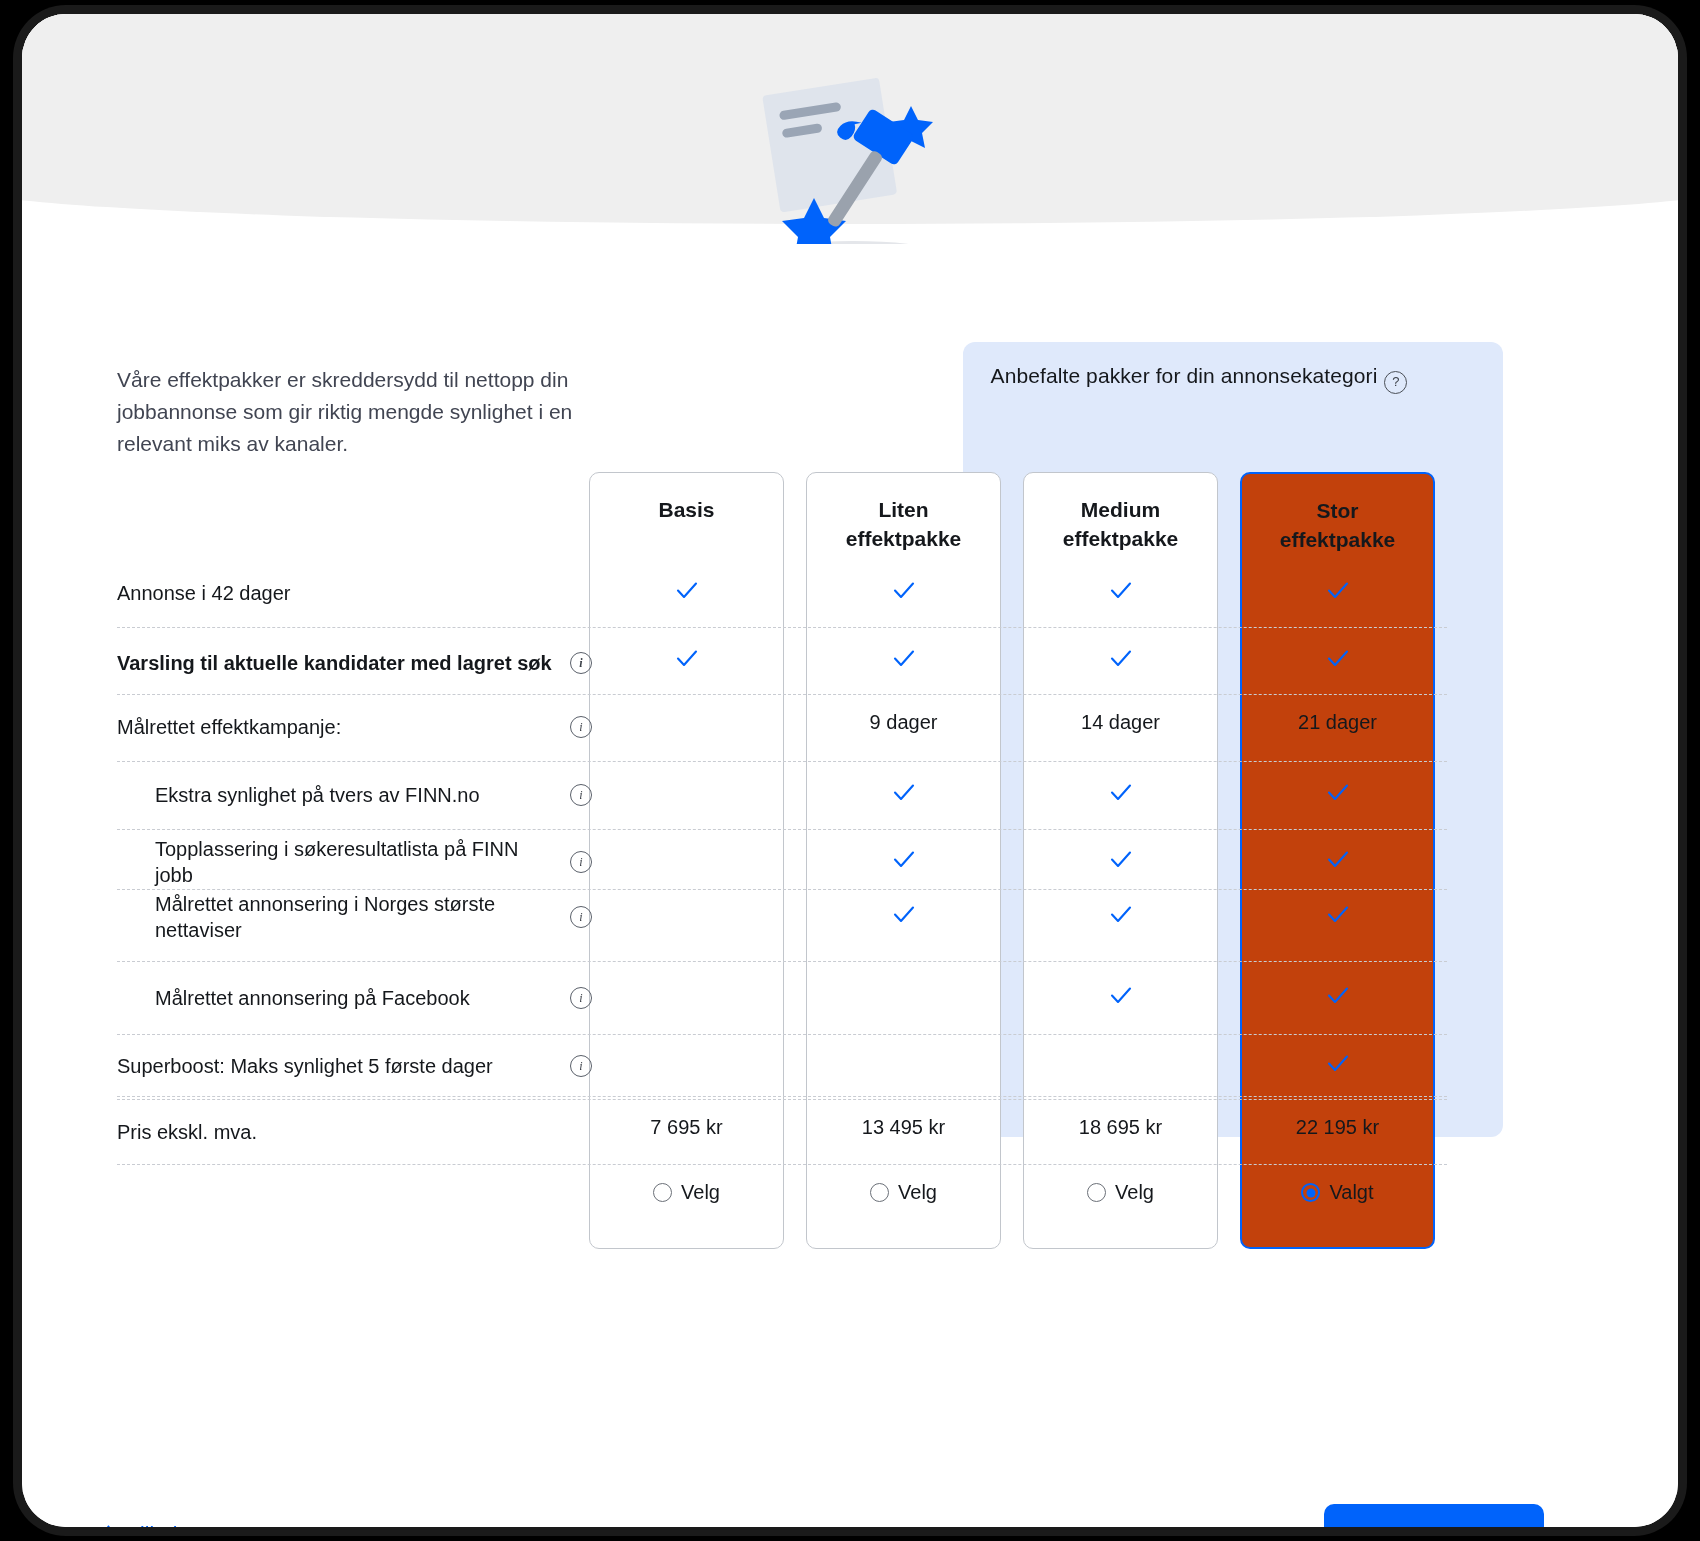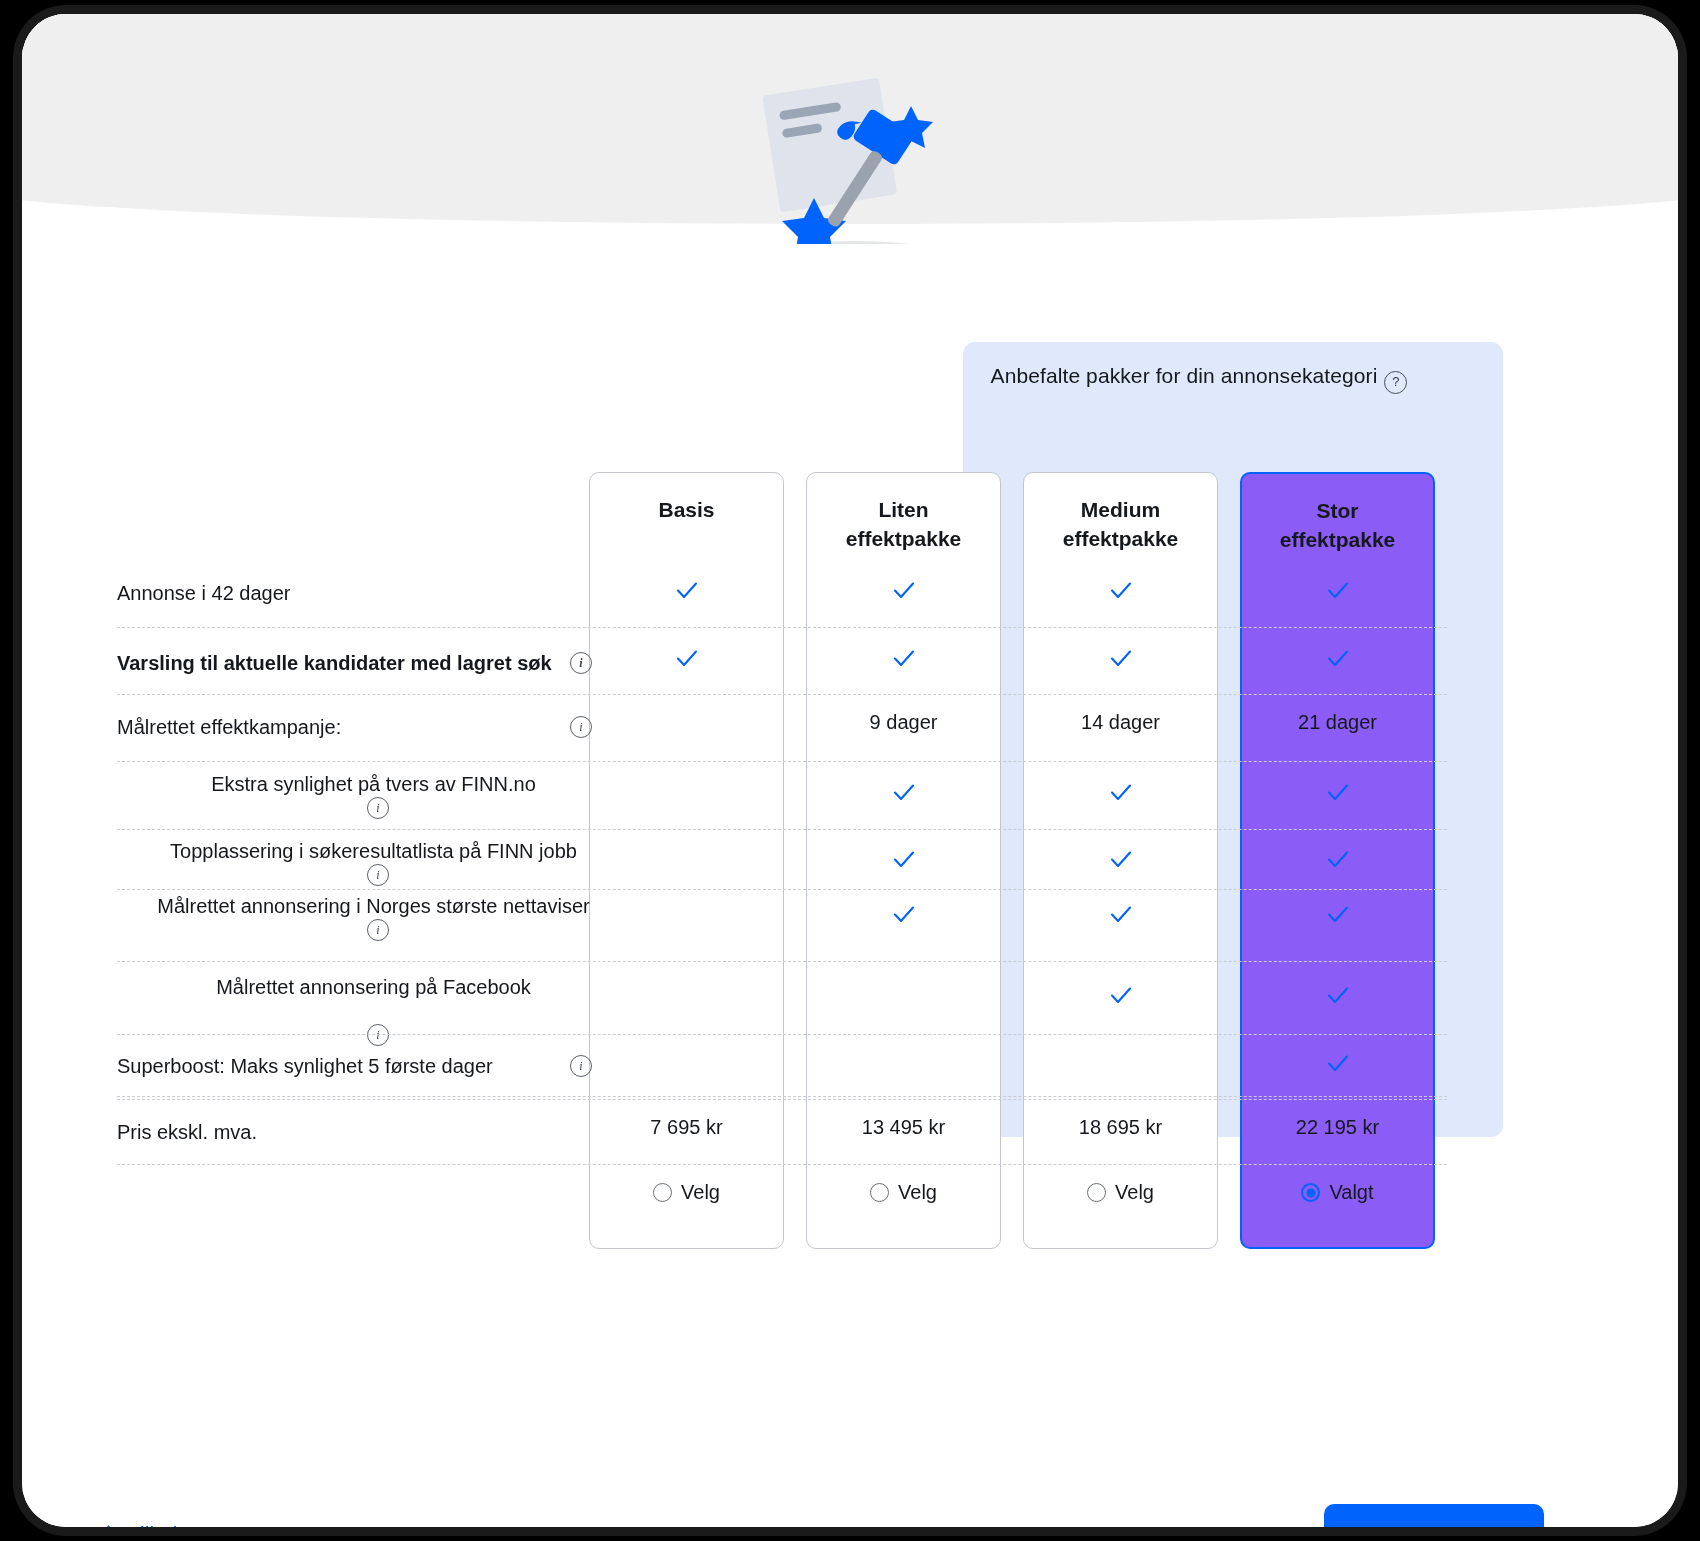--- a/index.html
+++ b/index.html
@@ -53,39 +53,39 @@
 
   
   .table{position:absolute;left:95px;top:0;width:1330px;}
 
   .rowlabels{position:absolute;left:0;top:0;width:475px;}
   .rlabel{
     position:absolute;left:0;width:475px;
     font-size:20px;color:#15181c;line-height:1.3;
     display:flex;align-items:center;
   }
-  .rlabel.indent{padding-left:38px;width:437px;flex-direction:column;}
+  .rlabel.indent{padding-left:38px;width:437px;}
   .rlabel .txt{flex:0 1 auto;}
   .rlabel .spacer{flex:1 1 auto;min-width:6px;}
 
   .info{
     display:inline-flex;flex:none;align-items:center;justify-content:center;
     width:20px;height:20px;border:1.3px solid #5a606a;border-radius:50%;
     font-size:12px;font-style:italic;font-family:"Liberation Serif",serif;
     color:#3c4149;margin-left:9px;line-height:1;
   }
 
   .dash{position:absolute;left:0;width:1330px;height:0;border-top:1px dashed #c9ccd2;}
 
   .cardrow{position:absolute;left:0;top:0;width:1330px;height:100%;}
   .card{
     position:absolute;top:228px;width:195px;height:777px;
     border:1.5px solid #c2c6cc;border-radius:10px;background:#fff;box-sizing:border-box;
   }
-  .card.sel{border:2.5px solid #0063fb;background:#8b5cf6;}
+  .card.sel{border:2.5px solid #0063fb;background:#c2410c;}
   .card .chead{
     position:absolute;left:0;top:23px;width:100%;text-align:center;
     font-size:21px;line-height:1.38;color:#15181c;font-weight:600;
   }
 
   .cellwrap{position:absolute;left:0;top:0;width:1330px;height:100%;}
   .cell{
     position:absolute;width:195px;text-align:center;
     font-size:20px;color:#15181c;
   }
@@ -151,20 +151,21 @@
 
   <div class="content">
 
     <div class="reco-panel">
       <div class="reco-title">
         <span>Anbefalte pakker for din annonsekategori</span><span class="qmark">?</span>
       </div>
     </div>
 
     <div class="left-col">
+      <p class="lede">Våre effektpakker er skreddersydd til nettopp din jobbannonse som gir riktig mengde synlighet i en relevant miks av kanaler.</p>
     </div>
 
     <div class="table">
       <div class="cardrow" id="cards">
             <div class="card" style="left: 472px;">
               <div class="chead">Basis</div>
             </div>
             <div class="card" style="left: 689px;">
               <div class="chead">Liten<br>effektpakke</div>
             </div>

